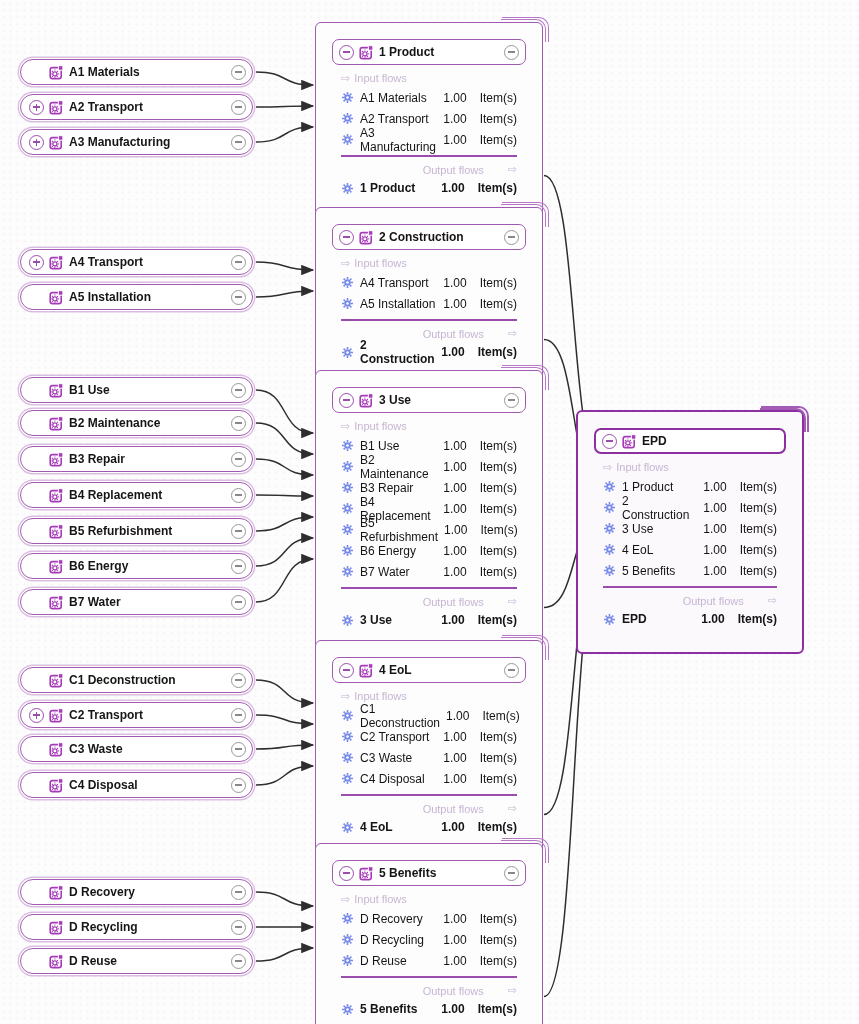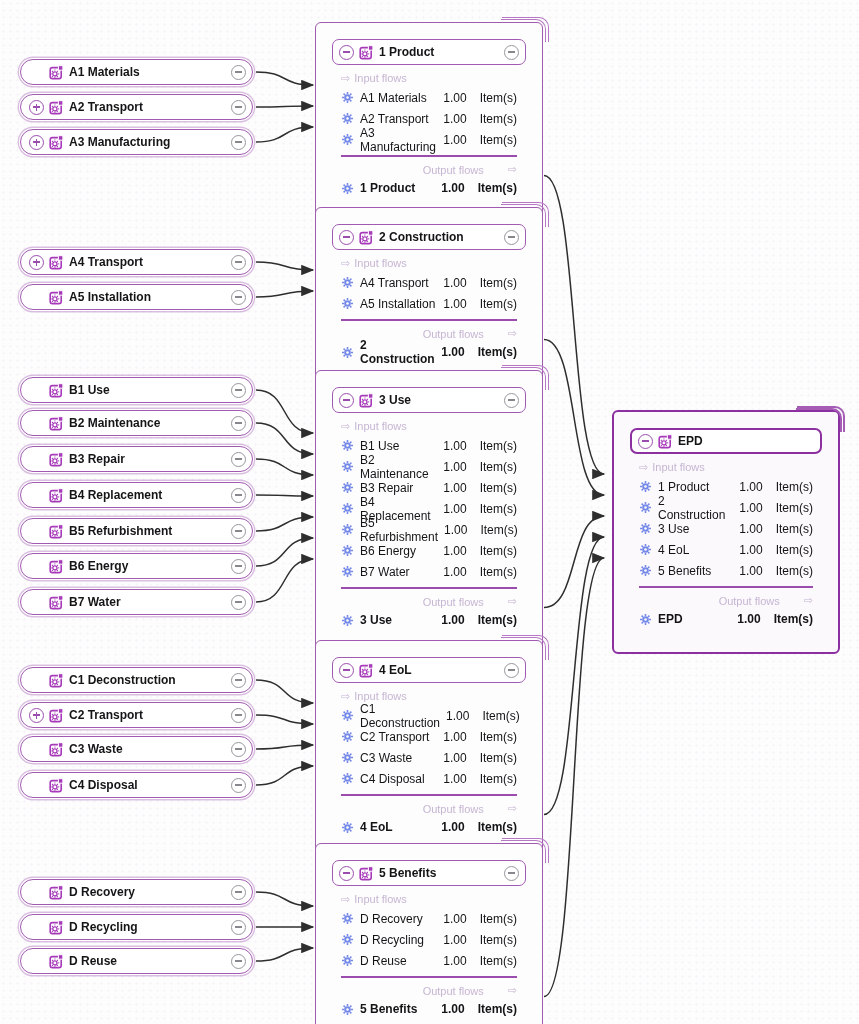--- a/index.html
+++ b/index.html
@@ -781,21 +781,21 @@
               <circle cx="6.5" cy="6.5" r="3.3" fill="#7589e8"></circle>
               <circle cx="6.5" cy="6.5" r="1.3" fill="#ffffff"></circle>
             </svg>
           </span>
           <span>5 Benefits</span>
           <span class="amt">1.00</span>
           <span class="unit">Item(s)</span>
         </div>
       </div>
     </div>
-    <div class="box selected" style="left: 612px; top: 410px;">
+    <div class="box selected" style="left: 576px; top: 410px;">
       <div class="box-header">
         <span class="icon icon-minus-purple"></span>
         <span class="icon">
           <svg width="15" height="15" viewBox="0 0 15 15">
             <rect x="1.2" y="2.6" width="11" height="11" rx="2.2" fill="none" stroke="#a63ab8" stroke-width="1.6"></rect>
             <rect x="9.4" y="0.7" width="4.5" height="4.5" rx="1" fill="#a63ab8" stroke="#ffffff" stroke-width="1"></rect>
             <circle cx="5.9" cy="8.9" r="2.1" fill="none" stroke="#a63ab8" stroke-width="1.3"></circle>
             <path d="M5.9 5.6v-1M5.9 12.2v1M2.6 8.9h-1M9.2 8.9h1M3.8 6.8l-.8-.8M8 11l.8.8M8 6.8l.8-.8M3.8 11l-.8.8" stroke="#a63ab8" stroke-width="1.1"></path>
           </svg>
         </span>

